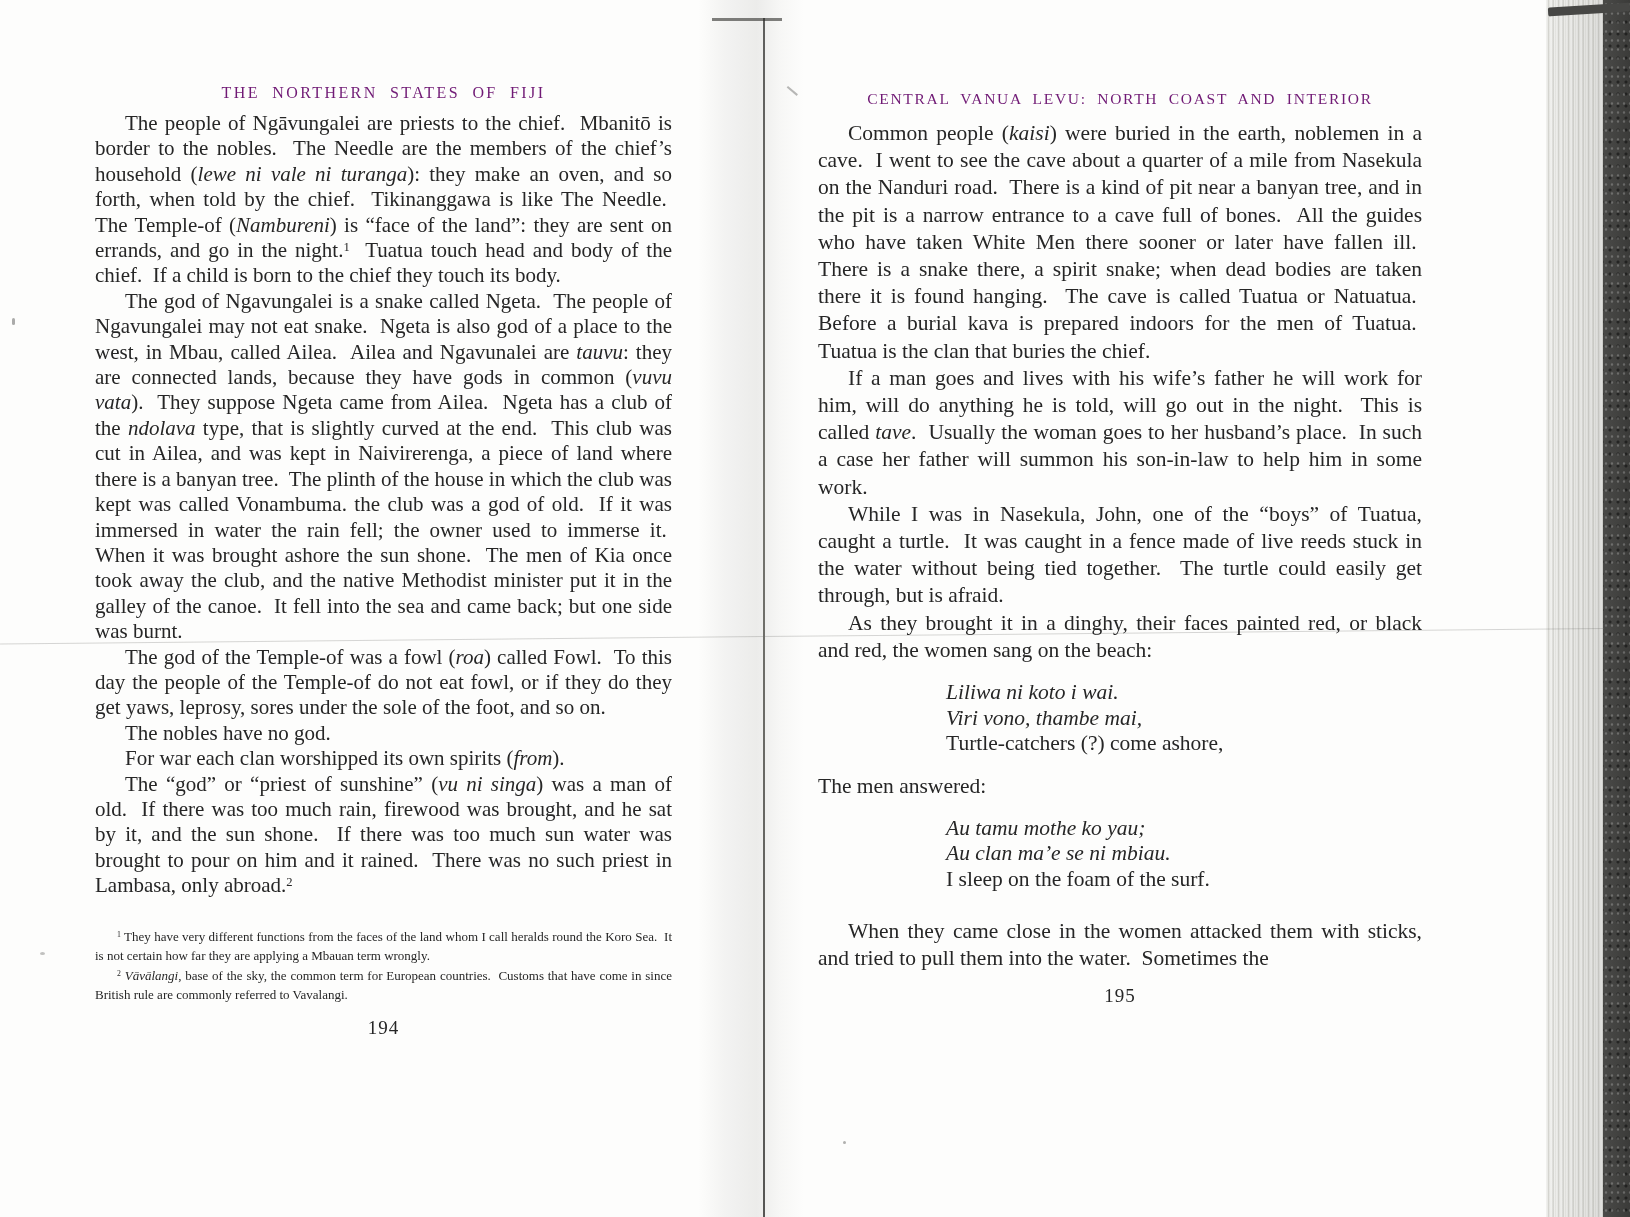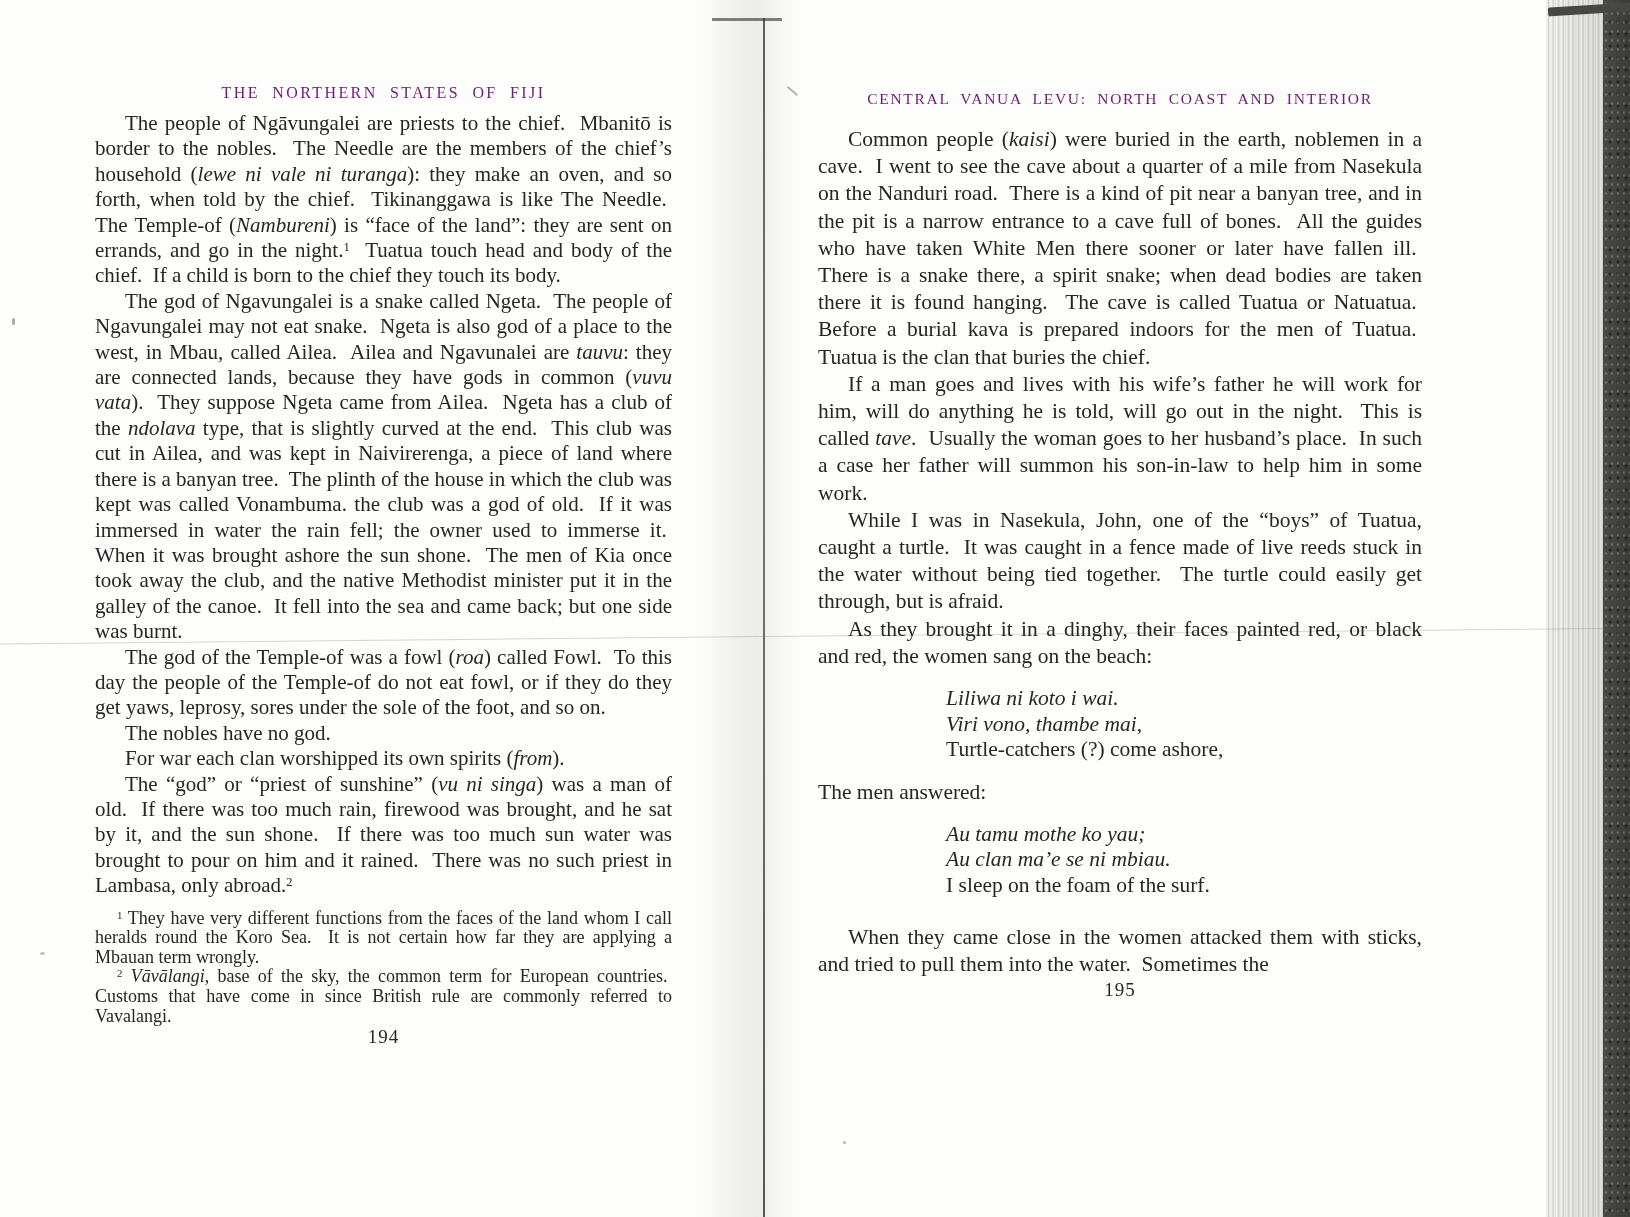--- a/index.html
+++ b/index.html
@@ -34,30 +34,30 @@
   .speck-b{left:40px;top:952px;width:5px;height:3px;background:rgba(120,120,118,.45);border-radius:50%;}
   .speck-c{left:843px;top:1141px;width:3px;height:3px;background:rgba(100,100,98,.5);border-radius:50%;}
   .scratch{left:786px;top:90px;width:13px;height:1.5px;background:rgba(100,100,98,.45);transform:rotate(40deg);}
 
   
   .page{position:absolute;}
   .page-left{left:95px;top:84px;width:577px;}
   .page-right{left:818px;top:90px;width:604px;}
   .running-head{text-align:center;color:#701a75;}
   .page-left  .running-head{font-size:16px;letter-spacing:2.4px;word-spacing:6px;margin-bottom:9px;}
-  .page-right .running-head{font-size:15.5px;letter-spacing:1.7px;word-spacing:5px;margin-bottom:18px;}
+  .page-right .running-head{font-size:15.5px;letter-spacing:1.7px;word-spacing:5px;margin-bottom:12px;}
   .body{text-align:justify;}
   p{margin:0;}
   .page-left  .body p{font-size:21px;line-height:25.4px;}
   .page-right .body p{font-size:21.5px;line-height:27.2px;}
   p.indent{text-indent:30px;}
   sup{font-size:0.6em;line-height:0;vertical-align:0.5em;}
-  .footnotes{margin-top:10px;font-size:18px;line-height:19.6px;text-align:justify;font-family:Liberation Serif, serif;}
+  .footnotes{margin-top:28px;font-size:13px;line-height:19.6px;text-align:justify;font-family:Liberation Serif, serif;}
   .footnotes p{text-indent:22px;}
-  .page-number{text-align:center;font-size:19px;letter-spacing:1px;margin-top:0;}
+  .page-number{text-align:center;font-size:19px;letter-spacing:1px;margin-top:12px;}
   .page-right .page-number{}
   .song{margin:16px 0 16px 128px;}
   .page-right .body .song p{line-height:25.5px;text-align:left;text-indent:0;}
   .answer{margin:0 0 14px 0;text-indent:0;}
   .closing{margin-top:26px;}
 </style>
 </head>
 <body>
 
 <div class="deco gutter-shade"></div>

